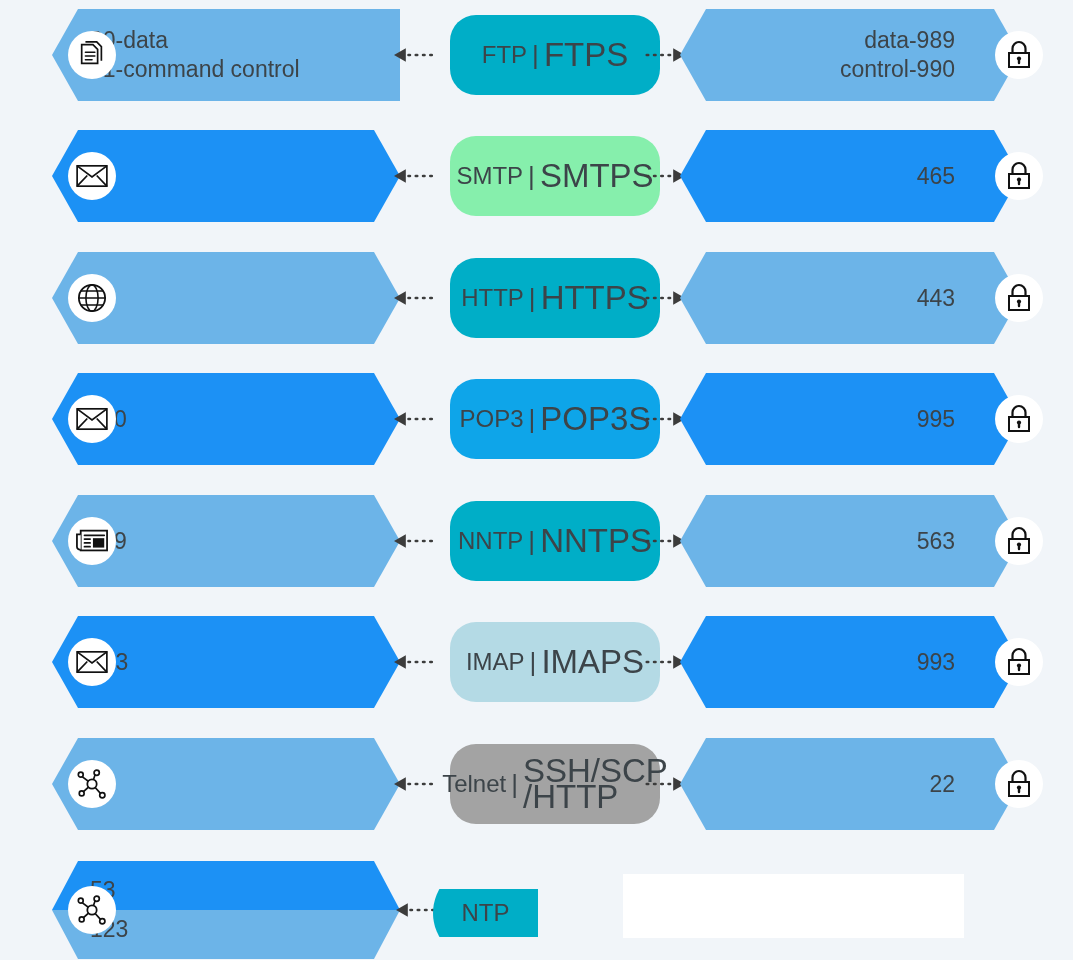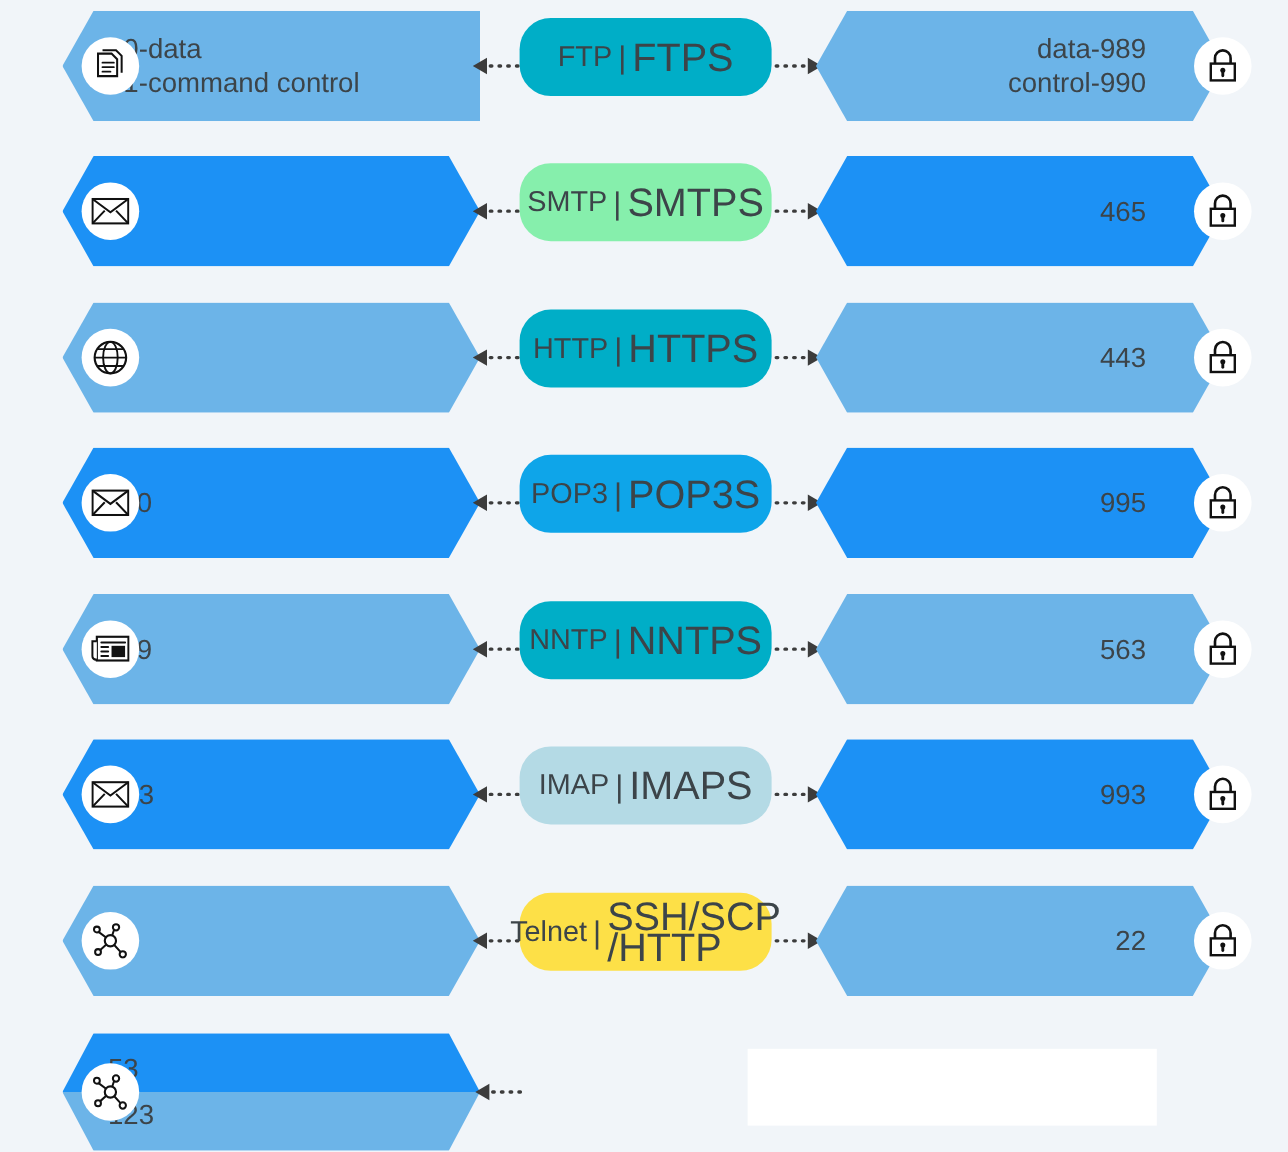--- a/index.html
+++ b/index.html
@@ -75,24 +75,24 @@
     display: flex;
     align-items: center;
     justify-content: center;
     z-index: 5;
   }
   .icon-bubble svg { display: block; }
 
   
   .center-pill {
     position: absolute;
-    left: 433px;
+    left: 450px;
     top: 6px;
     width: 210px;
-    height: 65px;
+    height: 80px;
     border-radius: 26px;
     display: flex;
     align-items: center;
     justify-content: center;
     color: #3c4449;
     font-size: 24px;
     text-align: center;
     line-height: 28px;
     white-space: pre;
   }
@@ -444,21 +444,21 @@
   </svg>
       </div>
       <div class="arrow left-arrow">
         <svg width="44" height="18" viewBox="0 0 44 18">
     <path d="M0 9 L13 1.5 L13 16.5 Z" fill="#3c3c3c"></path>
     <g stroke="#3c3c3c" stroke-width="3" stroke-linecap="round" stroke-dasharray="1.5 6.5">
       <path d="M16 9 H42"></path>
     </g>
   </svg>
       </div>
-      <div class="center-pill" style="background: #fde047;"><span class="pill-inline"><span class="seg-a">Telnet</span><span class="bar">|</span><span class="seg-b" style="white-space:pre-line">SSH/SCP
+      <div class="center-pill" style="background: #a3a3a3;"><span class="pill-inline"><span class="seg-a">Telnet</span><span class="bar">|</span><span class="seg-b" style="white-space:pre-line">SSH/SCP
 /HTTP</span></span></div>
       <div class="arrow right-arrow">
         <svg width="44" height="18" viewBox="0 0 44 18">
     <g stroke="#3c3c3c" stroke-width="3" stroke-linecap="round" stroke-dasharray="1.5 6.5">
       <path d="M2 9 H28"></path>
     </g>
     <path d="M44 9 L31 1.5 L31 16.5 Z" fill="#3c3c3c"></path>
   </svg>
       </div>
       <div class="right-hex" style="background: rgb(108, 180, 232);"></div>
@@ -491,16 +491,16 @@
   </svg>
       </div>
       <div class="arrow left-arrow" style="top: 49px; left: 396px;">
         <svg width="44" height="18" viewBox="0 0 44 18">
     <path d="M0 9 L13 1.5 L13 16.5 Z" fill="#3c3c3c"></path>
     <g stroke="#3c3c3c" stroke-width="3" stroke-linecap="round" stroke-dasharray="1.5 6.5">
       <path d="M16 9 H42"></path>
     </g>
   </svg>
       </div>
-      <div class="center-pill two-part"></div>
+      <div class="center-pill two-part"><div class="part" style="background:#00aec7;color:#3c4449"><span>NTP</span></div></div>
     </div>
     <div class="white-box" style="left: 623px; top: 874px; width: 341px; height: 64px;"></div>
   </div>
 
 </body></html>

